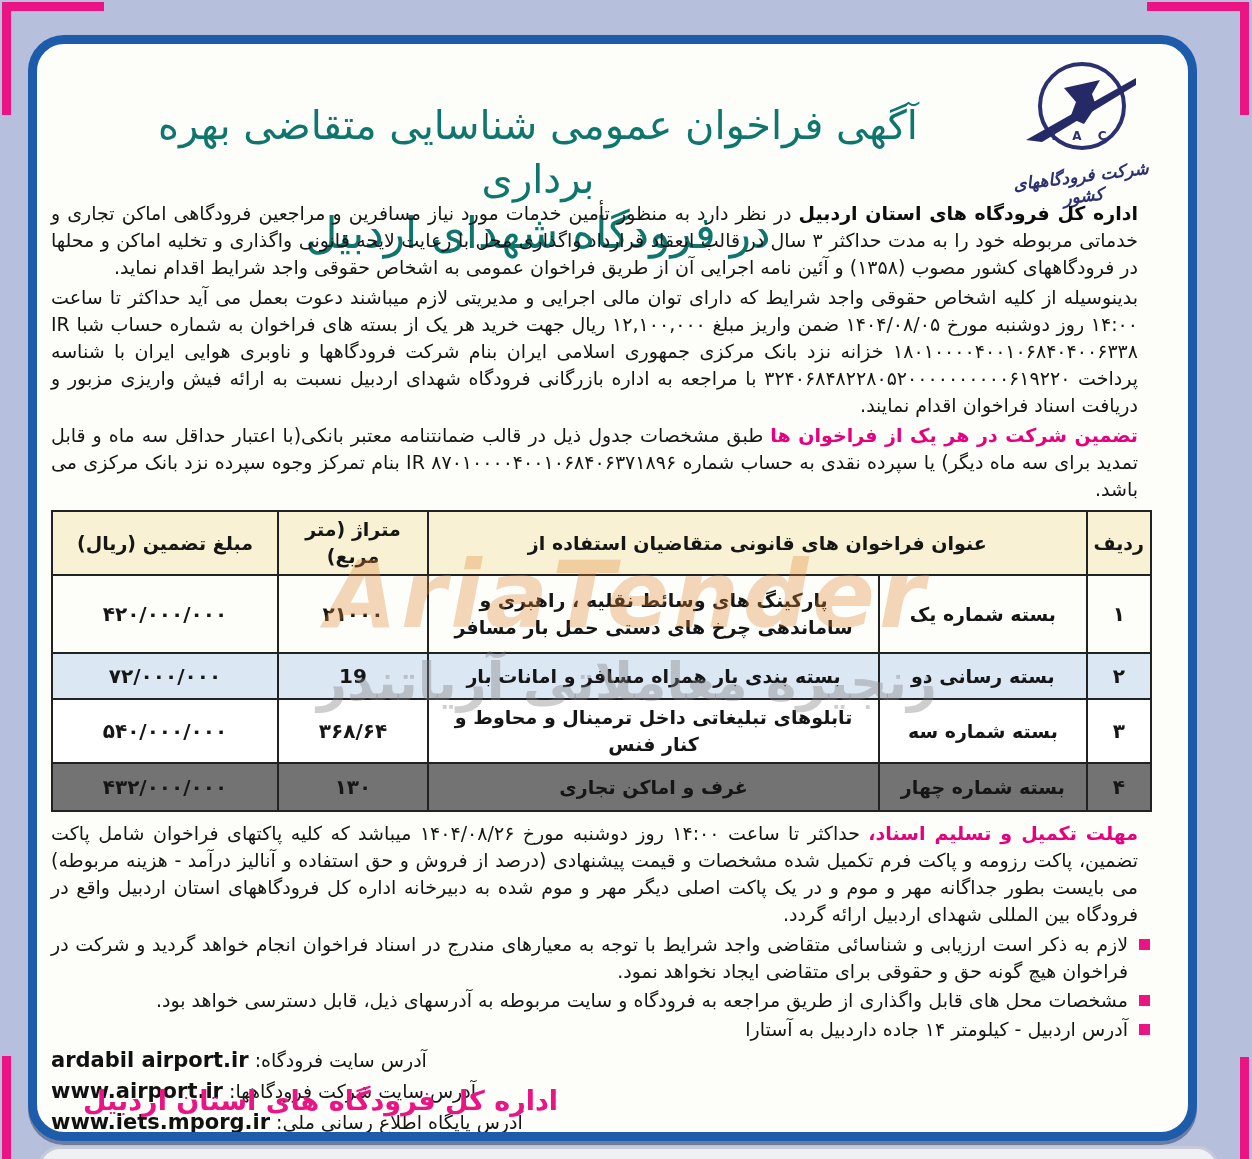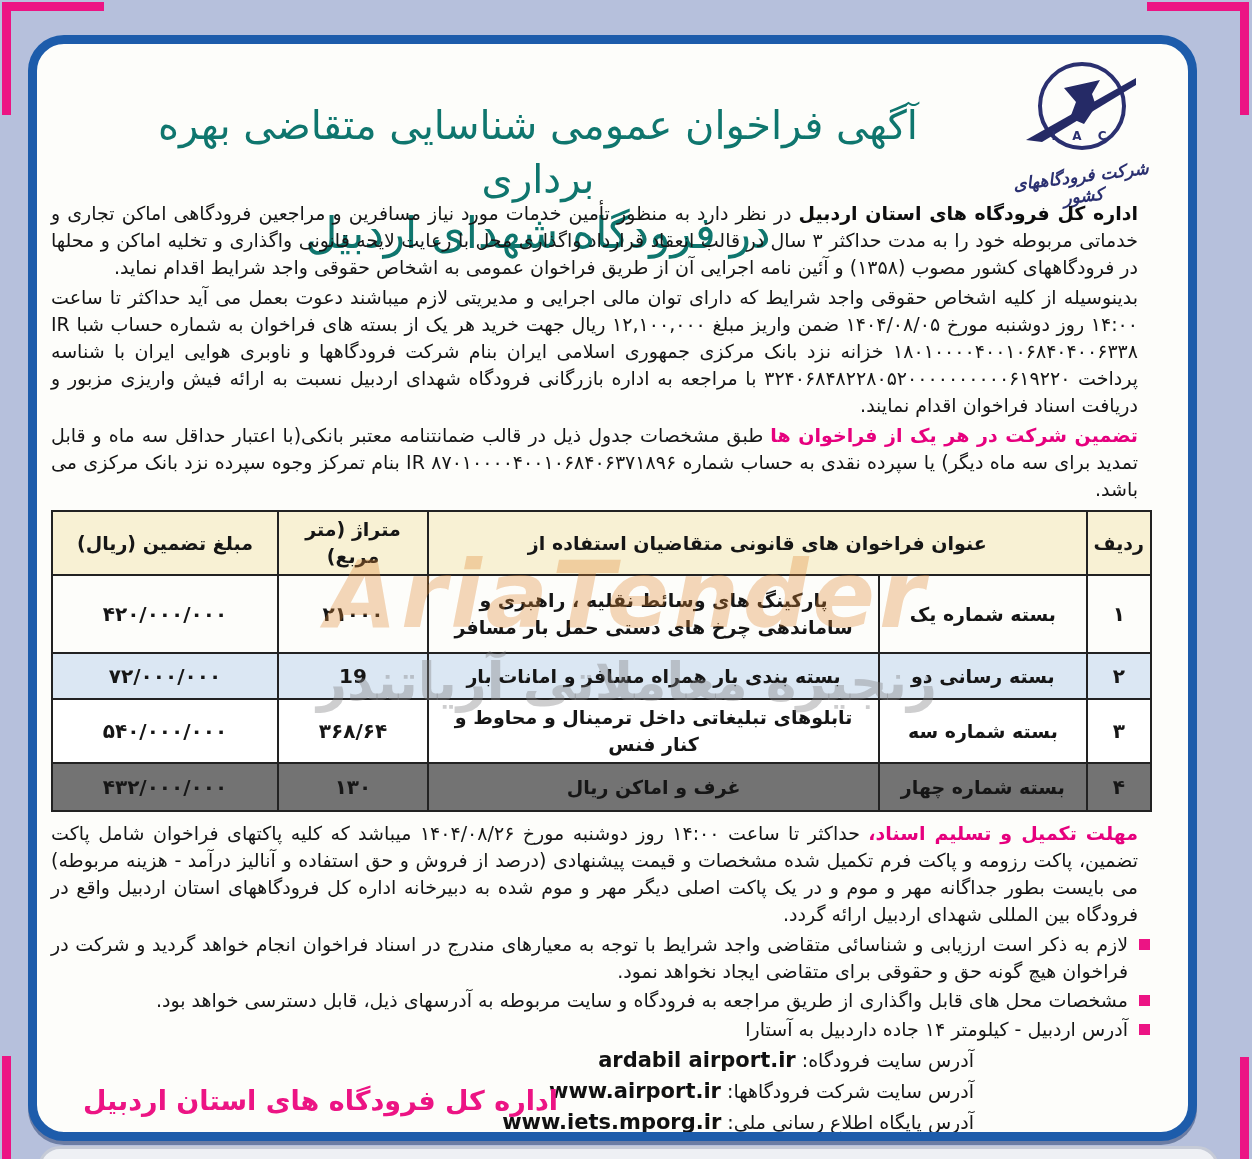--- a/index.html
+++ b/index.html
@@ -51,21 +51,21 @@
   tr.r1 td{height:68px;}
   tr.r2 td{background:#dbe7f3;height:36px;}
   tr.r3 td{background:#ffffff;height:44px;}
   tr.r4 td{background:#737373;height:38px;}
 
   
   .bullet{position:relative;padding-right:24px;margin:2px 0;}
   .sq{position:absolute;right:2px;top:8px;width:11px;height:11px;background:#ec1484;}
 
   
-  .links{margin:2px 178px 0 0;text-align:right;line-height:31px;}
+  .links{margin:2px 178px 0 0;text-align:left;line-height:31px;}
   .link-line .url{direction:ltr;unicode-bidi:embed;font-weight:bold;font-size:21px;color:#111;}
 
   
   .signature{position:absolute;right:auto;left:46px;bottom:16px;color:#ec1484;
         font-weight:800;font-size:27px;direction:rtl;}
 
   
   .wm{position:absolute;pointer-events:none;z-index:6;text-align:center;white-space:nowrap;}
   .wm-latin{top:498px;left:110px;width:960px;font-size:92px;font-weight:bold;font-style:italic;
         color:rgba(224,138,52,.33);letter-spacing:4px;}
@@ -141,21 +141,21 @@
         <tr class="r3">
           <td class="num">۳</td>
           <td>بسته شماره سه</td>
           <td>تابلوهای تبلیغاتی داخل ترمینال و محاوط و کنار فنس</td>
           <td class="num">۳۶۸/۶۴</td>
           <td class="num">۵۴۰/۰۰۰/۰۰۰</td>
         </tr>
         <tr class="r4">
           <td class="num">۴</td>
           <td>بسته شماره چهار</td>
-          <td>غرف و اماکن ریال</td>
+          <td>غرف و اماکن تجاری</td>
           <td class="num">۱۳۰</td>
           <td class="num">۴۳۲/۰۰۰/۰۰۰</td>
         </tr>
       </tbody>
         </table>
 
       <p class="para"><span class="lead-pink">مهلت تکمیل و تسلیم اسناد،</span><span> حداکثر تا ساعت ۱۴:۰۰ روز دوشنبه مورخ ۱۴۰۴/۰۸/۲۶ میباشد که کلیه پاکتهای فراخوان شامل پاکت تضمین، پاکت رزومه و پاکت فرم تکمیل شده مشخصات و قیمت پیشنهادی (درصد از فروش و حق استفاده و آنالیز درآمد - هزینه مربوطه) می بایست بطور جداگانه مهر و موم و در یک پاکت اصلی دیگر مهر و موم شده به دبیرخانه اداره کل فرودگاههای استان اردبیل واقع در فرودگاه بین المللی شهدای اردبیل ارائه گردد.</span></p>
 
       <div class="bullet"><span class="sq"></span><span>لازم به ذکر است ارزیابی و شناسائی متقاضی واجد شرایط با توجه به معیارهای مندرج در اسناد فراخوان انجام خواهد گردید و شرکت در فراخوان هیچ گونه حق و حقوقی برای متقاضی ایجاد نخواهد نمود.</span></div>
       <div class="bullet"><span class="sq"></span><span>مشخصات محل های قابل واگذاری از طریق مراجعه به فرودگاه و سایت مربوطه به آدرسهای ذیل، قابل دسترسی خواهد بود.</span></div>

